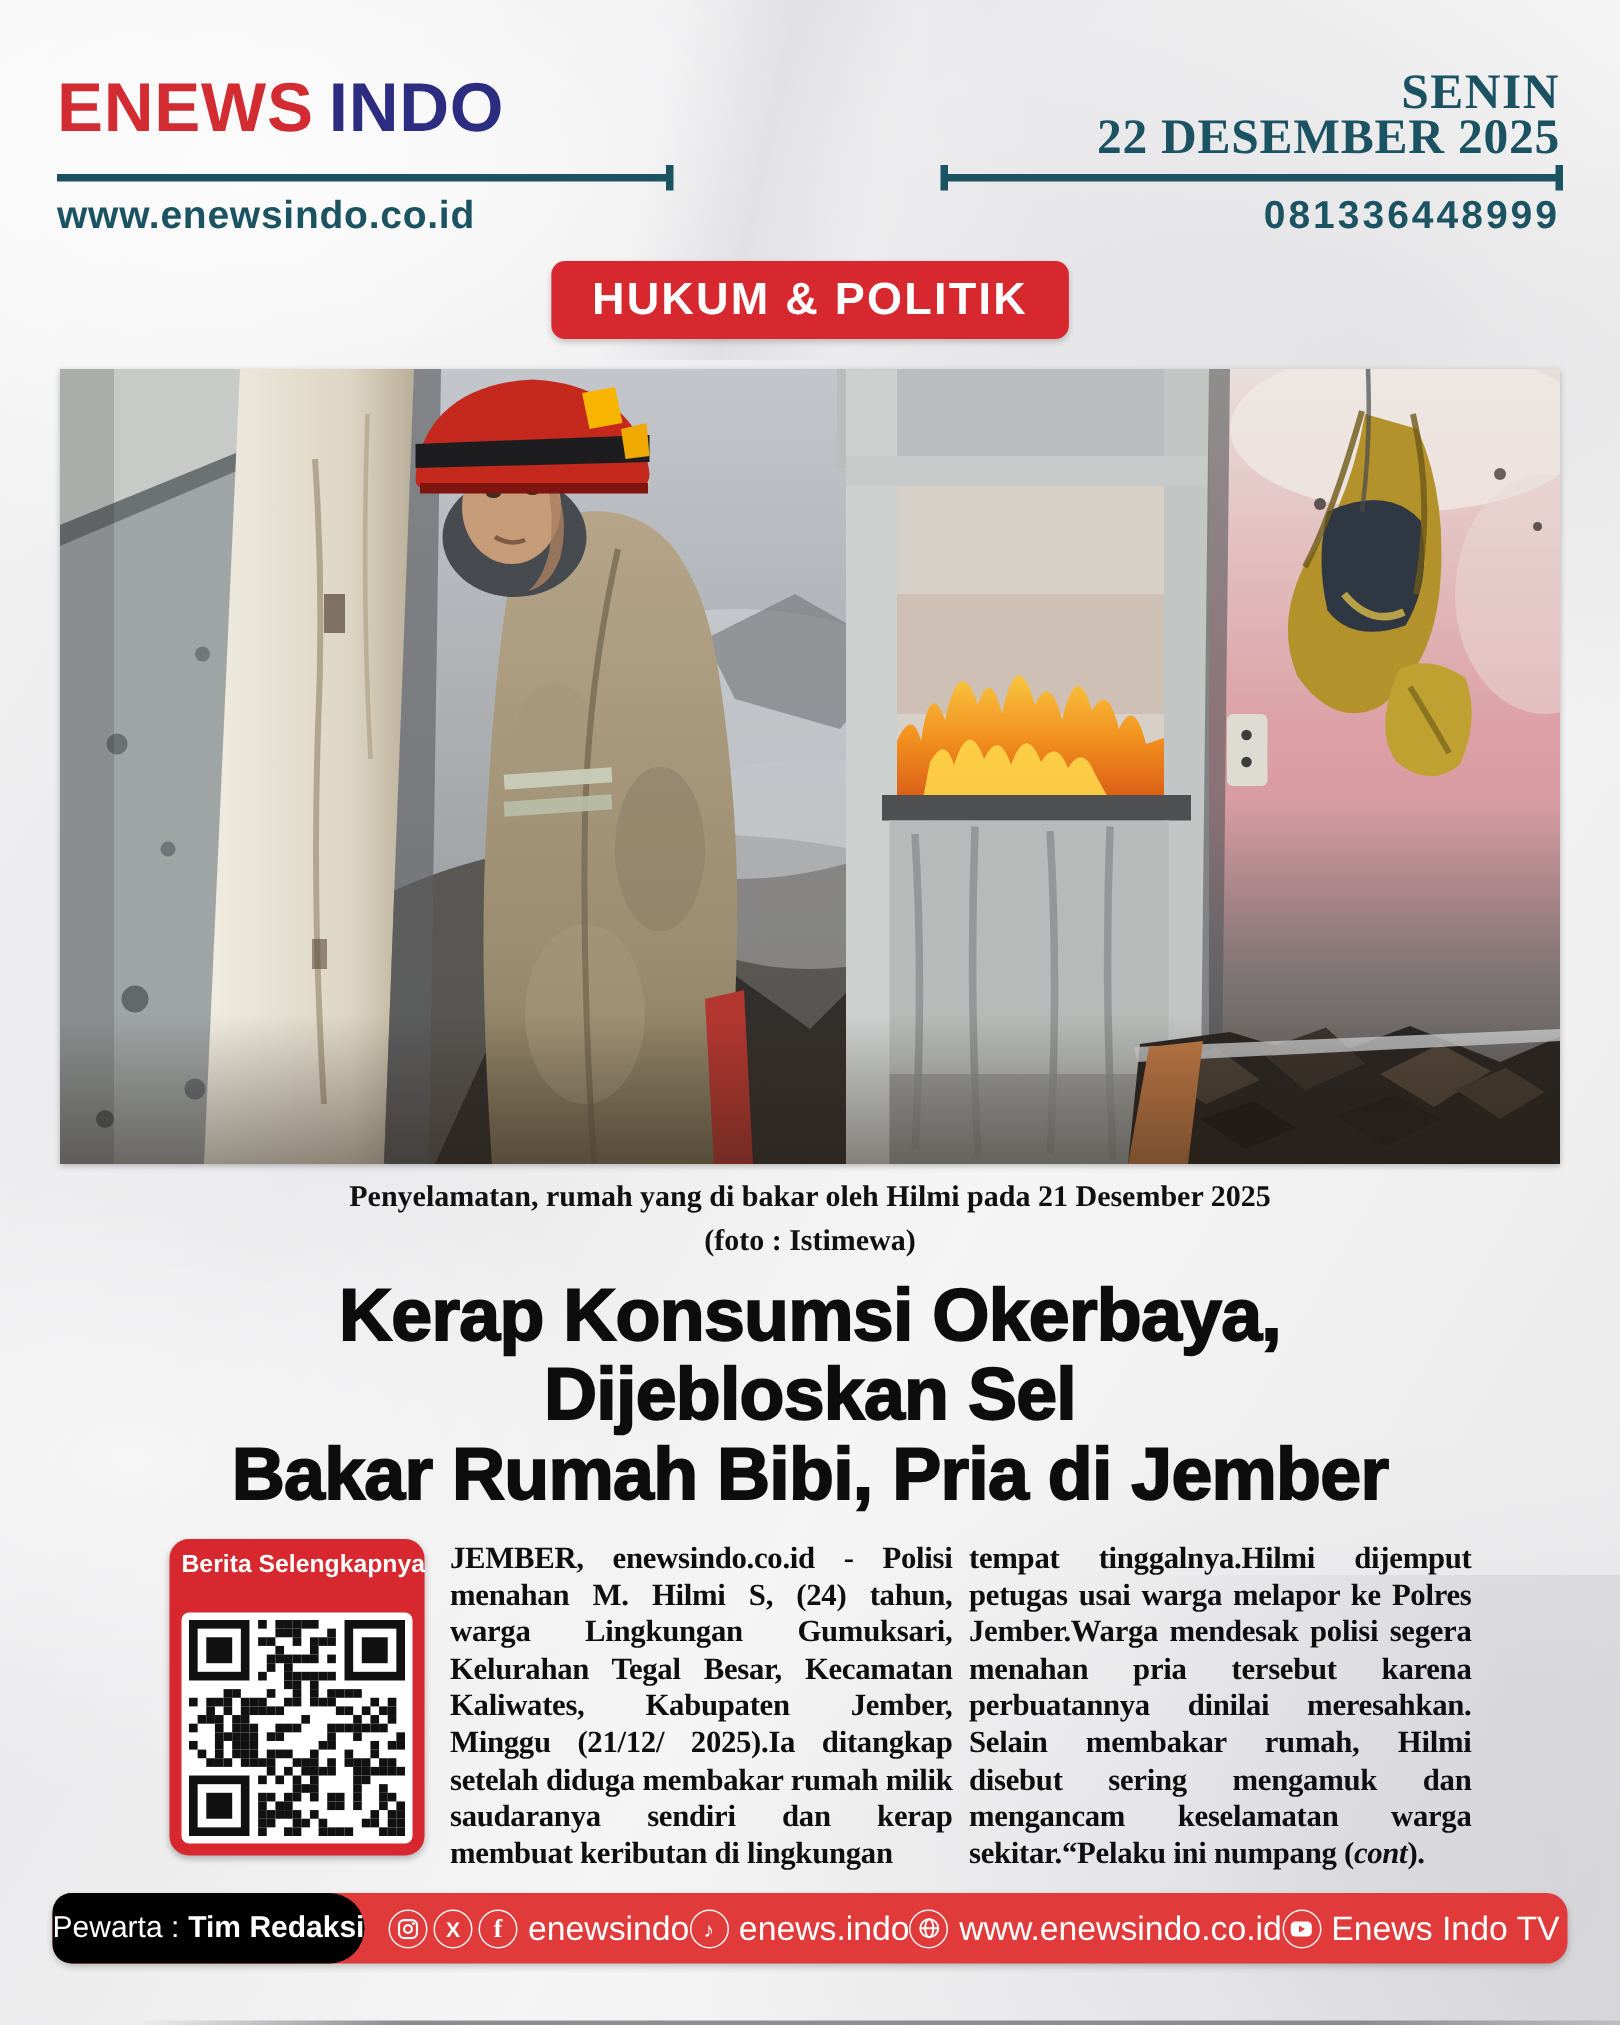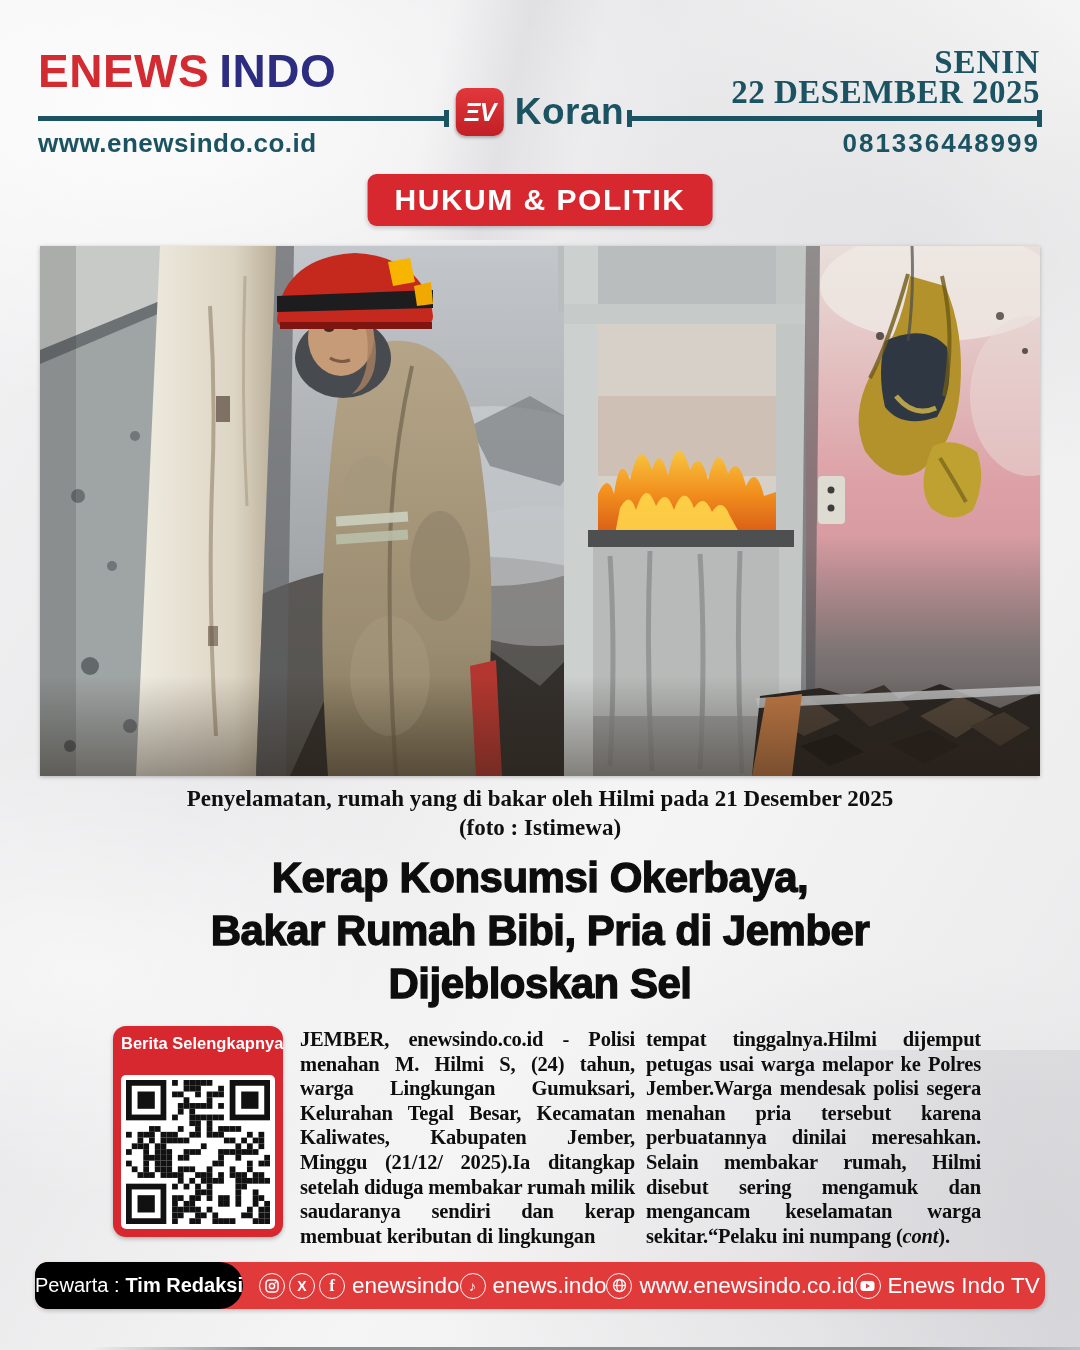--- a/index.html
+++ b/index.html
@@ -45,27 +45,27 @@
   
   .badge{position:absolute;left:50%;top:174px;transform:translateX(-50%);
     background:#d7282f;color:#ffffff;font-weight:800;font-size:30px;letter-spacing:1.5px;
     padding:9px 27px;border-radius:9px;box-shadow:0 2px 4px rgba(0,0,0,.2);white-space:nowrap;}
 
   
   .photo{position:absolute;left:40px;top:246px;width:1000px;height:530px;box-shadow:0 1px 4px rgba(0,0,0,.25);}
   .photo svg{display:block;width:100%;height:100%;}
 
   .caption{position:absolute;left:0;width:1080px;text-align:center;font-family:"Liberation Serif",serif;
-    font-weight:700;color:#101010;font-size:23px;line-height:29px;}
+    font-weight:700;color:#101010;font-size:20px;line-height:29px;}
   .caption.l1{top:784px;}
   .caption.l2{top:813px;}
 
   
   .headline{position:absolute;left:0;top:851px;width:1080px;text-align:center;color:#0d0d0d;
-    font-weight:900;font-size:42px;line-height:53px;letter-spacing:-.5px;-webkit-text-stroke:1.3px #0d0d0d;}
+    font-weight:900;font-size:49px;line-height:53px;letter-spacing:-.5px;-webkit-text-stroke:1.3px #0d0d0d;}
 
   
   .qr-card{position:absolute;left:113px;top:1026px;width:170px;background:#d7282f;border-radius:13px;
     padding:7px 8px 8px;box-shadow:0 2px 4px rgba(0,0,0,.25);box-sizing:border-box;}
   .qr-label{color:#fff;font-weight:700;font-size:16.5px;text-align:center;margin:1px 0 22px;white-space:nowrap;}
   .qr-white{background:#fff;border-radius:5px;padding:5px;}
   .qr-white svg{display:block;width:144px;height:144px;}
 
   .col{position:absolute;top:1027px;width:335px;font-family:"Liberation Serif",serif;font-weight:700;
     color:#0e0e0e;font-size:20.5px;line-height:24.6px;text-align:justify;letter-spacing:-.2px;}
@@ -102,24 +102,20 @@
   </div>
   <div class="day">SENIN</div>
   <div class="date">22 DESEMBER 2025</div>
 
   <div class="rule left"></div>
   <div class="rule right"></div>
   <div class="rule-cap" style="left:444px;"></div>
   <div class="rule-cap" style="left:627px;"></div>
   <div class="rule-cap" style="left:1037px;"></div>
 
-  <div class="masthead">
-    <div class="ev-box">ΞV</div>
-    <div class="koran">Koran</div>
-  </div>
 
   <div class="website">www.enewsindo.co.id</div>
   <div class="phone">081336448999</div>
 
   <div class="badge">HUKUM &amp; POLITIK</div>
 
   <div class="photo">
     <svg viewBox="0 0 1000 530" preserveAspectRatio="none">
       <defs>
         <linearGradient id="smoke" x1="0" y1="0" x2="0" y2="1">
@@ -252,22 +248,22 @@
       <rect x="0" y="430" width="1000" height="100" fill="url(#vign)"></rect>
       <rect x="0" y="0" width="36" height="530" fill="#2c2c2e" opacity=".18"></rect>
     </svg>
   </div>
 
   <div class="caption l1">Penyelamatan, rumah yang di bakar oleh Hilmi pada 21 Desember 2025</div>
   <div class="caption l2">(foto : Istimewa)</div>
 
   <div class="headline">
     <div>Kerap Konsumsi Okerbaya,</div>
+    <div>Dijebloskan Sel</div>
     <div>Bakar Rumah Bibi, Pria di Jember</div>
-    <div>Dijebloskan Sel</div>
   </div>
 
   <div class="qr-card">
     <div class="qr-label">Berita Selengkapnya</div>
     <div class="qr-white">
       <svg viewBox="0 0 150 150">
           <rect x="48" y="0" width="6" height="6" fill="#111"></rect>
           <rect x="60" y="0" width="6" height="6" fill="#111"></rect>
           <rect x="66" y="0" width="6" height="6" fill="#111"></rect>
           <rect x="72" y="0" width="6" height="6" fill="#111"></rect>

